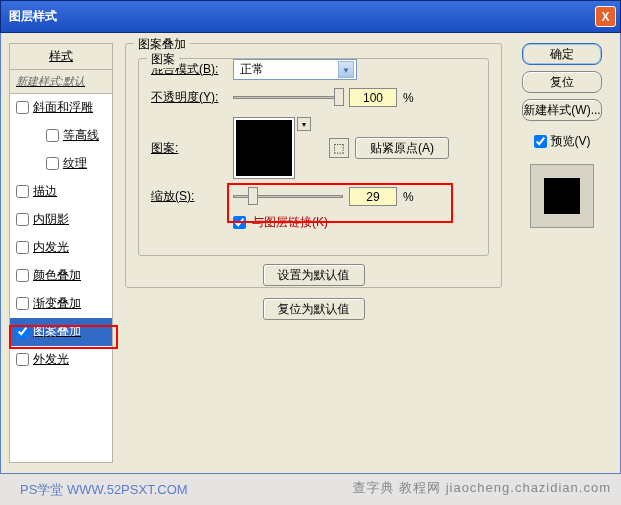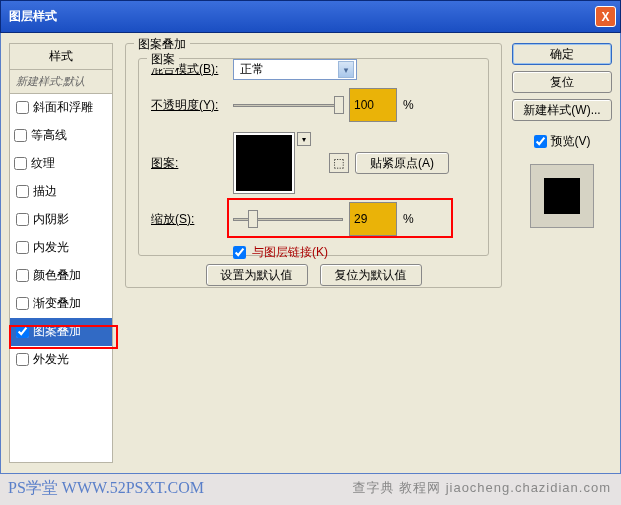--- a/index.html
+++ b/index.html
@@ -1,53 +1,53 @@
 <!DOCTYPE html>
 <html><head>
 <meta charset="utf-8">
 <style>
 * { box-sizing: border-box; margin: 0; padding: 0; font-family: "Microsoft YaHei", SimSun, sans-serif; font-size: 12px; }
 body { background: #e6e3e3; width: 621px; height: 505px; position: relative; }
 .titlebar { background: linear-gradient(#3a6edc, #1a4ec2); height: 33px; display: flex; align-items: center; justify-content: space-between; padding: 0 4px 0 8px; color: #fff; font-weight: bold; border: 1px solid #0a2a7a; }
 .close-btn { width: 21px; height: 21px; background: #e8602c; border: 1px solid #fff; border-radius: 3px; display: flex; align-items: center; justify-content: center; color: #fff; font-weight: bold; font-size: 11px; }
 .dialog-body { background: #ece9d8; border: 1px solid #5a7fc9; border-top: none; height: 441px; display: flex; padding: 10px 8px; position: relative; }
 
-.left-panel { width: 104px; border: 1px solid #b8b5a6; background: #fff; display: flex; flex-direction: column; }
+.left-panel { width: 104px; border: 1px solid #b8b5a6; background: #fff; display: flex; flex-direction: column; text-decoration: underline; }
 .left-header { background: #ece9d8; padding: 4px 6px; border-bottom: 1px solid #b8b5a6; text-align: center; }
 .left-subheader { background: #ece9d8; padding: 4px 6px; border-bottom: 1px solid #b8b5a6; color: #666; font-style: italic; font-size: 11px; white-space: nowrap; overflow: hidden; }
 .style-item { padding: 5px 6px; display: flex; align-items: center; gap: 4px; border-bottom: 1px solid transparent; }
-.style-item.indented { padding-left: 4px; }
+.style-item.indented { padding-left: 36px; }
 .style-item.selected { background: #316ac5; color: #fff; }
 .style-item input[type="checkbox"] { width: 13px; height: 13px; }
 .left-highlight { position: absolute; left: 8px; top: 292px; width: 109px; height: 24px; border: 2px solid #ff0000; pointer-events: none; }
 
 .center-panel { flex: 1; padding-left: 12px; position: relative; }
 .group { border: 1px solid #b8b5a6; border-radius: 3px; padding: 10px 12px 14px; margin-bottom: 8px; position: relative; }
 .group-title { position: absolute; top: -8px; left: 8px; background: #ece9d8; padding: 0 4px; }
 .row { display: flex; align-items: center; margin-bottom: 8px; gap: 6px; }
 .row-label { text-align: left; width: 76px; text-decoration: underline; }
 .select-box { border: 1px solid #7a98c9; background: #fff; height: 21px; width: 124px; display: flex; align-items: center; justify-content: space-between; padding: 0 2px 0 6px; }
 .dropdown-arrow { width: 16px; height: 17px; background: linear-gradient(#d6e5f6, #a9c7eb); border: 1px solid #9cb8db; display: flex; align-items: center; justify-content: center; font-size: 9px; color: #4a6a99; }
 .slider-track { width: 110px; height: 3px; background: #cac7b7; border: 1px solid #888; position: relative; }
 .slider-thumb { position: absolute; width: 10px; height: 18px; background: #ece9d8; border: 1px solid #888; top: -9px; }
-.num-input { border: 1px solid #888; background: #eab308; height: 34px; width: 48px; padding: 0 4px; }
+.num-input { border: 1px solid #888; background: #fef9c3; height: 19px; width: 48px; padding: 0 4px; text-align: center; }
 .pattern-swatch { width: 62px; height: 62px; background: #000; border: 1px solid #888; box-shadow: inset 0 0 0 2px #fff; }
 .pattern-dd { width: 14px; height: 14px; border: 1px solid #888; display: flex; align-items: center; justify-content: center; font-size: 8px; background: #ece9d8; }
 .small-btn { border: 1px solid #888; background: #ece9d8; width: 20px; height: 20px; display: flex; align-items: center; justify-content: center; }
 .btn { border: 1px solid #888; background: #ece9d8; padding: 2px 14px; height: 22px; border-radius: 3px; box-shadow: 1px 1px 0 #fff inset; }
 .scale-highlight { position: absolute; border: 2px solid #ff0000; pointer-events: none; }
 
 .right-panel { width: 110px; padding-left: 10px; display: flex; flex-direction: column; gap: 6px; align-items: center; }
-.right-btn { width: 100px; height: 22px; border: 1px solid #888; background: #ece9d8; border-radius: 3px; box-shadow: 1px 1px 0 #fff inset; }
+.right-btn { width: 80px; height: 22px; border: 1px solid #888; background: #ece9d8; border-radius: 8px; box-shadow: 1px 1px 0 #fff inset; }
 .right-btn.default { border: 1px solid #316ac5; box-shadow: 0 0 0 1px #9ac2ed inset; }
 .preview-check { display: flex; align-items: center; gap: 4px; margin-top: 6px; }
 .preview-swatch { width: 64px; height: 64px; background: #d6d3c4; border: 1px solid #999; display: flex; align-items: center; justify-content: center; margin-top: 8px; }
 .preview-inner { width: 36px; height: 36px; background: #000; }
 
-.watermark-left { position: absolute; bottom: 6px; left: 8px; color: #5a7fc9; font-size: 16px; font-family: Liberation Serif, serif; }
+.watermark-left { position: absolute; bottom: 6px; left: 20px; color: #5a7fc9; font-size: 13px; font-family: Liberation Sans, sans-serif; }
 .watermark-right { position: absolute; bottom: 8px; right: 10px; color: #888; font-size: 13px; letter-spacing: 1px; }
 </style>
 </head>
 <body>
 
 <div class="titlebar">
   <span>图层样式</span>
   <div class="close-btn">
     <span>X</span>
   </div>
@@ -148,21 +148,21 @@
             <input class="num-input" value="29" style="">
             <span>%</span>
           </div>
           <div class="row" style="padding-left:82px;align-items:center;">
             <input type="checkbox" checked="" style="">
             <span style="color:#a00;">与图层链接(K)</span>
           </div>
         </div>
       </div>
 
-      <div class="row" style="justify-content:center; gap:12px; margin-top:2px;">
+      <div class="row" style="justify-content:center; gap:12px; margin-top:2px;flex-direction:column;">
         <button class="btn">设置为默认值</button>
         <button class="btn">复位为默认值</button>
       </div>
     </div>
   </div>
 
   <div class="right-panel">
     <button class="right-btn default">确定</button>
     <button class="right-btn">复位</button>
     <button class="right-btn">新建样式(W)...</button>

